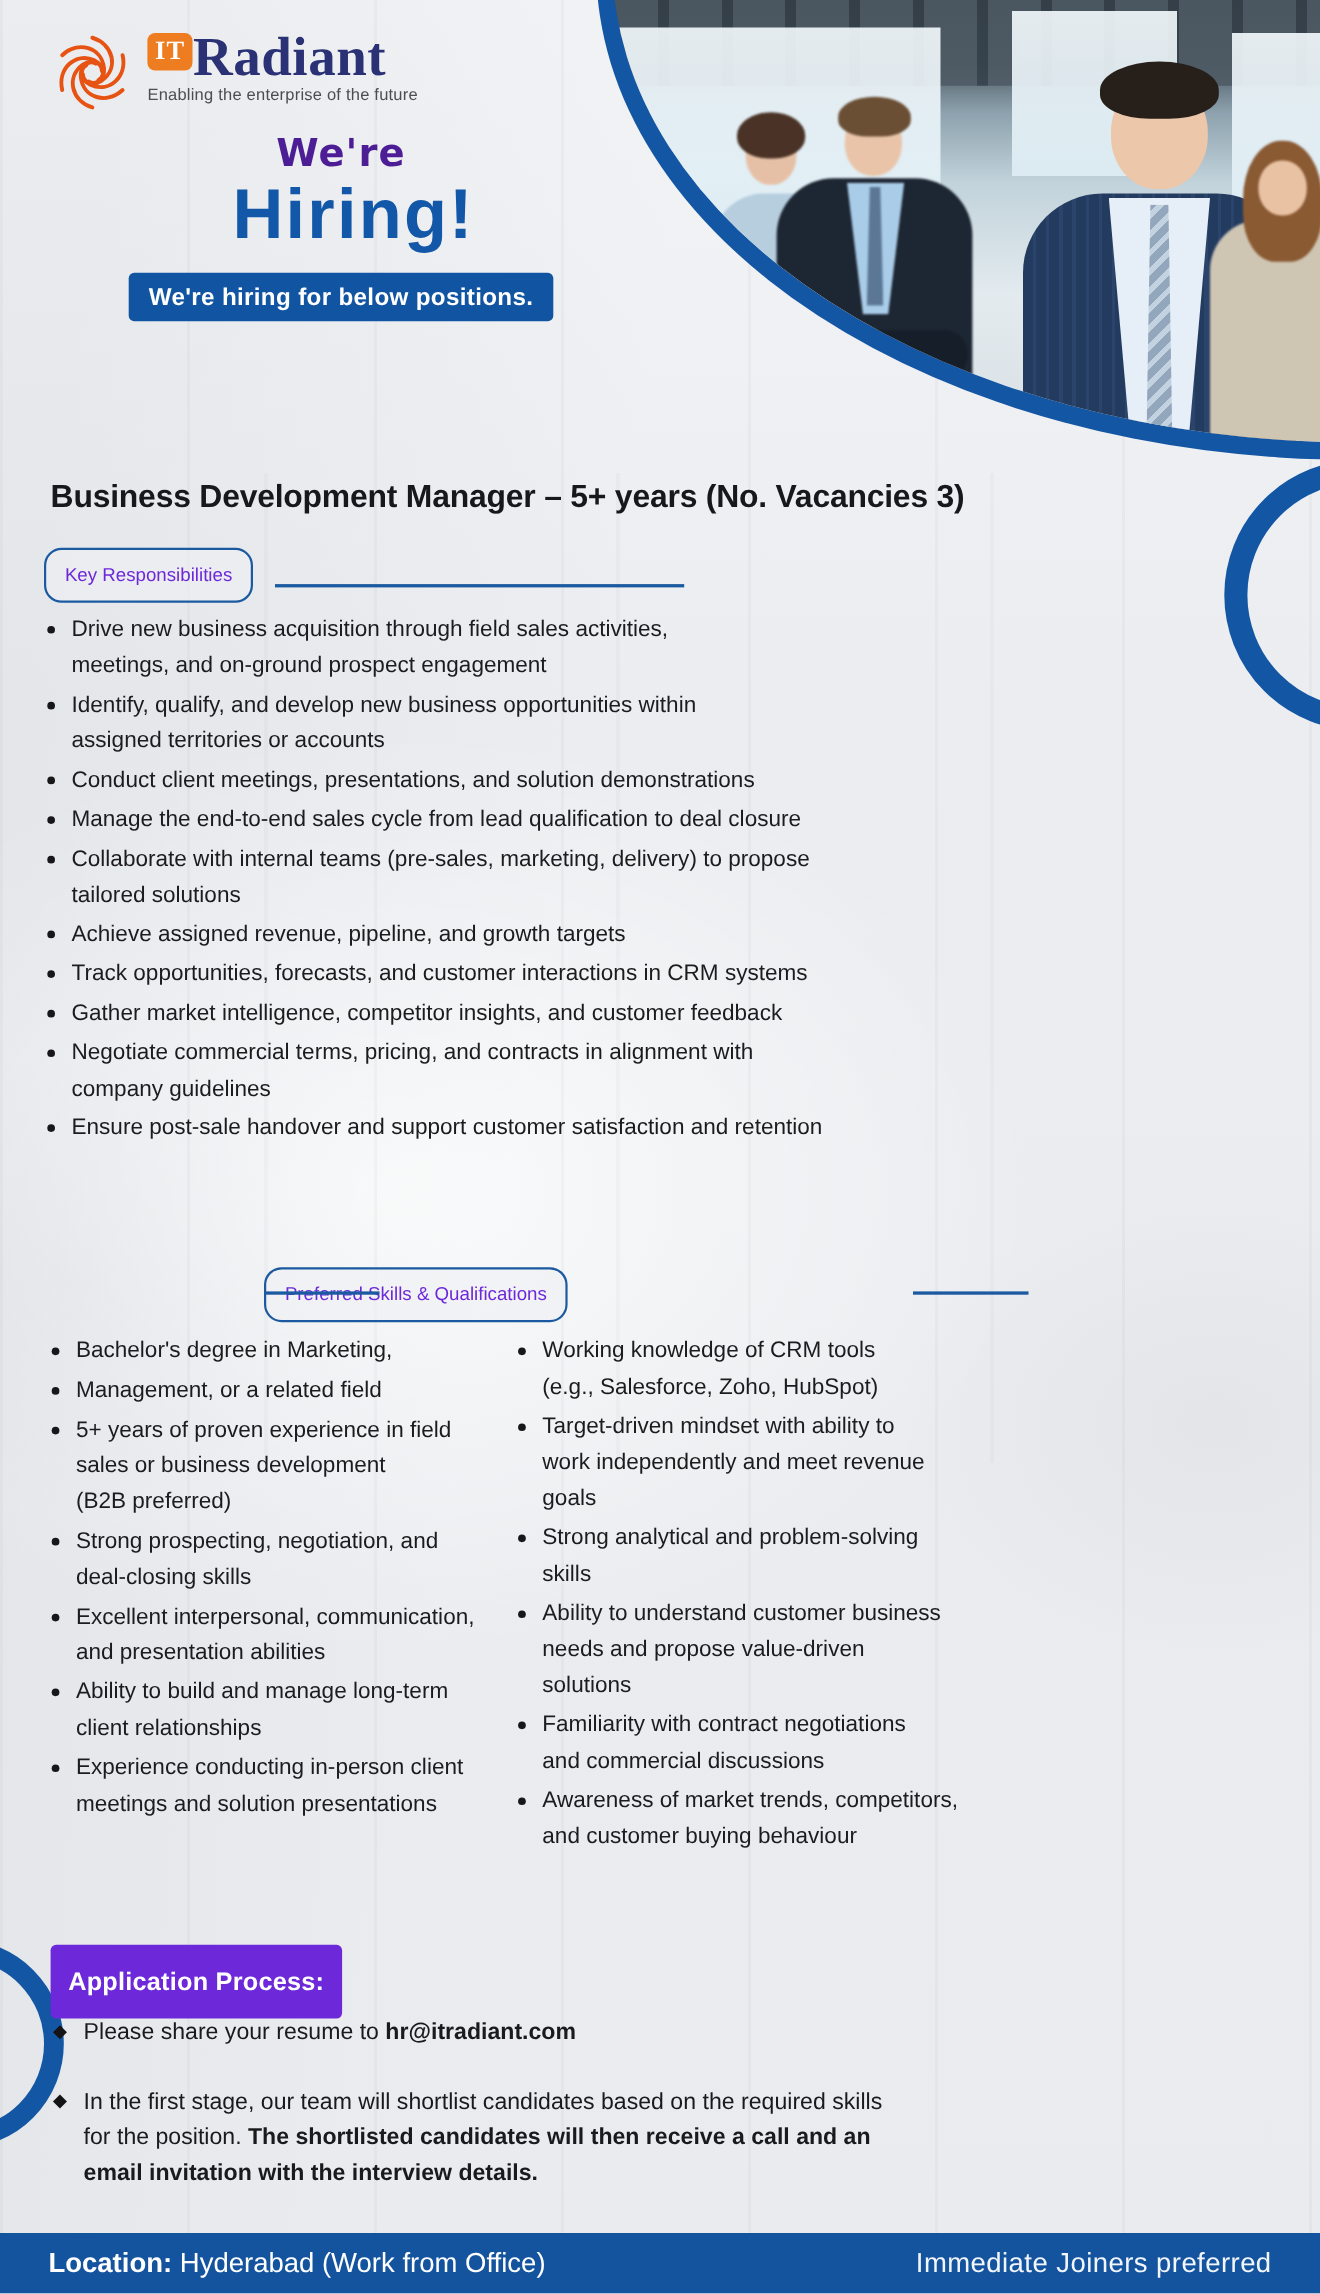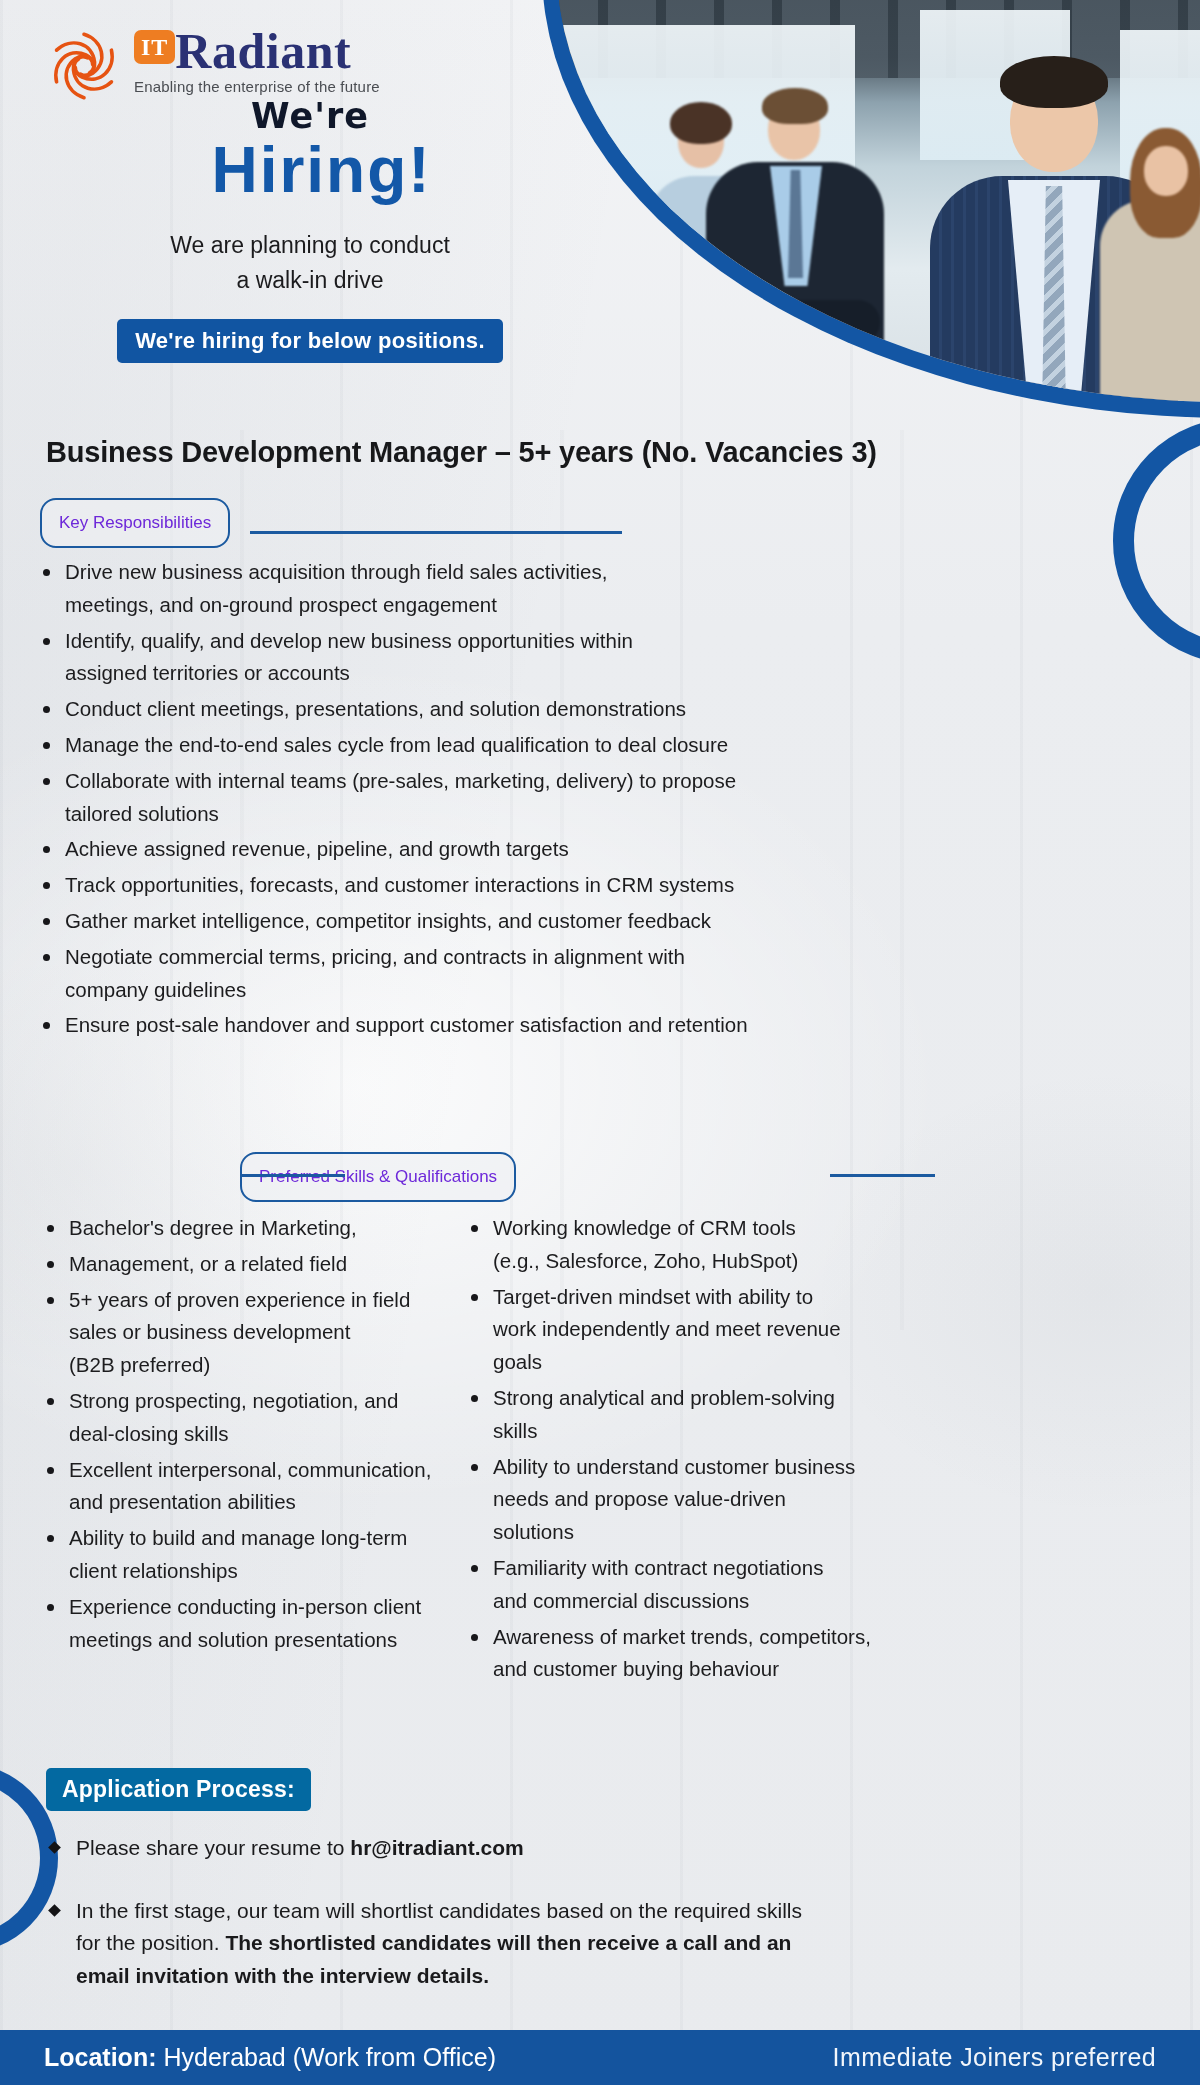--- a/index.html
+++ b/index.html
@@ -59,21 +59,21 @@
   .logo-row{display:flex;align-items:center;}
   .it-box{background:#ee7d22;color:#fff;border-radius:7px;
     font-family:"Liberation Serif",serif;font-weight:700;font-size:24px;
     padding:4px 7px 3px;margin-bottom:9px;letter-spacing:1px;}
   .radiant{font-family:"Liberation Serif",serif;font-weight:700;color:#2a3174;
     font-size:50px;line-height:1;letter-spacing:.5px;}
   .tagline{font-size:15px;color:#4a4d52;margin-top:2px;letter-spacing:.2px;}
 
   
   .hero-col{position:absolute;left:0;top:0;width:620px;text-align:center;}
-  .were{margin-top:96px;font-size:35px;font-weight:700;color:#0f172a;
+  .were{margin-top:120px;font-size:35px;font-weight:700;color:#4c1d95;
     font-family:"DejaVu Sans",sans-serif;letter-spacing:1px;}
   .hiring{margin-top:2px;font-size:64px;font-weight:800;color:#1358a8;
     letter-spacing:2px;line-height:1;padding-left:23px;}
   .hero-para{margin-top:26px;font-size:23px;line-height:1.5;color:#1b1b1d;font-weight:500;}
   .banner{display:inline-block;margin-top:22px;background:#1155a2;color:#fff;
     font-size:22px;font-weight:700;padding:9px 18px;border-radius:5px;letter-spacing:.3px;}
 
   
   .job-title{position:absolute;left:46px;top:436px;font-size:29px;font-weight:700;
     color:#17181a;letter-spacing:-.2px;}
@@ -92,22 +92,22 @@
   ul.blist{list-style:none;margin:0;padding:0;}
   ul.blist li{position:relative;padding-left:25px;white-space:pre-line;
     font-size:20.5px;line-height:1.6;color:#1c1c1e;margin-bottom:3px;}
   ul.blist li:before{content:"";position:absolute;left:3px;top:13px;width:7px;height:7px;
     border-radius:50%;background:#17171a;}
   .resp-list{position:absolute;left:40px;top:556px;width:810px;}
   .skills-left{position:absolute;left:44px;top:1212px;width:425px;}
   .skills-right{position:absolute;left:468px;top:1212px;width:445px;}
 
   
-  .app-badge{position:absolute;left:46px;top:1768px;background:#0369a1;color:#fff;
-    font-size:23px;font-weight:700;padding:8px 16px;border-radius:5px;letter-spacing:.2px;}
+  .app-badge{position:absolute;left:46px;top:1768px;background:#6d28d9;color:#fff;
+    font-size:23px;font-weight:700;padding:20px 16px;border-radius:5px;letter-spacing:.2px;}
   ul.dlist{list-style:none;margin:0;padding:0;position:absolute;left:48px;top:1832px;width:1120px;}
   ul.dlist li{position:relative;padding-left:28px;white-space:pre-line;
     font-size:21px;line-height:1.55;color:#1a1a1c;margin-bottom:30px;}
   ul.dlist li:before{content:"";position:absolute;left:2px;top:11px;width:9px;height:9px;
     background:#141416;transform:rotate(45deg);}
   .b{font-weight:700;}
 
   
   .footer{position:absolute;left:0;top:2030px;width:1200px;height:55px;background:#14549e;
     display:flex;align-items:center;justify-content:space-between;padding:0 44px;box-sizing:border-box;}
@@ -182,24 +182,20 @@
       <span class="it-box">IT</span>
       <span class="radiant">Radiant</span>
     </div>
     <div class="tagline">Enabling the enterprise of the future</div>
   </div>
 </div>
 
 <div class="hero-col">
   <div class="were">We're</div>
   <div class="hiring">Hiring!</div>
-  <div class="hero-para">
-    <div>We are planning to conduct</div>
-    <div>a walk-in drive</div>
-  </div>
   <div class="banner">We're hiring for below positions.</div>
 </div>
 
 <div class="job-title">Business Development Manager – 5+ years (No. Vacancies 3)</div>
 
 <div class="resp-head">
   <span class="pill">Key Responsibilities</span>
 </div>
 <div class="resp-line"></div>
 <ul class="blist resp-list">

